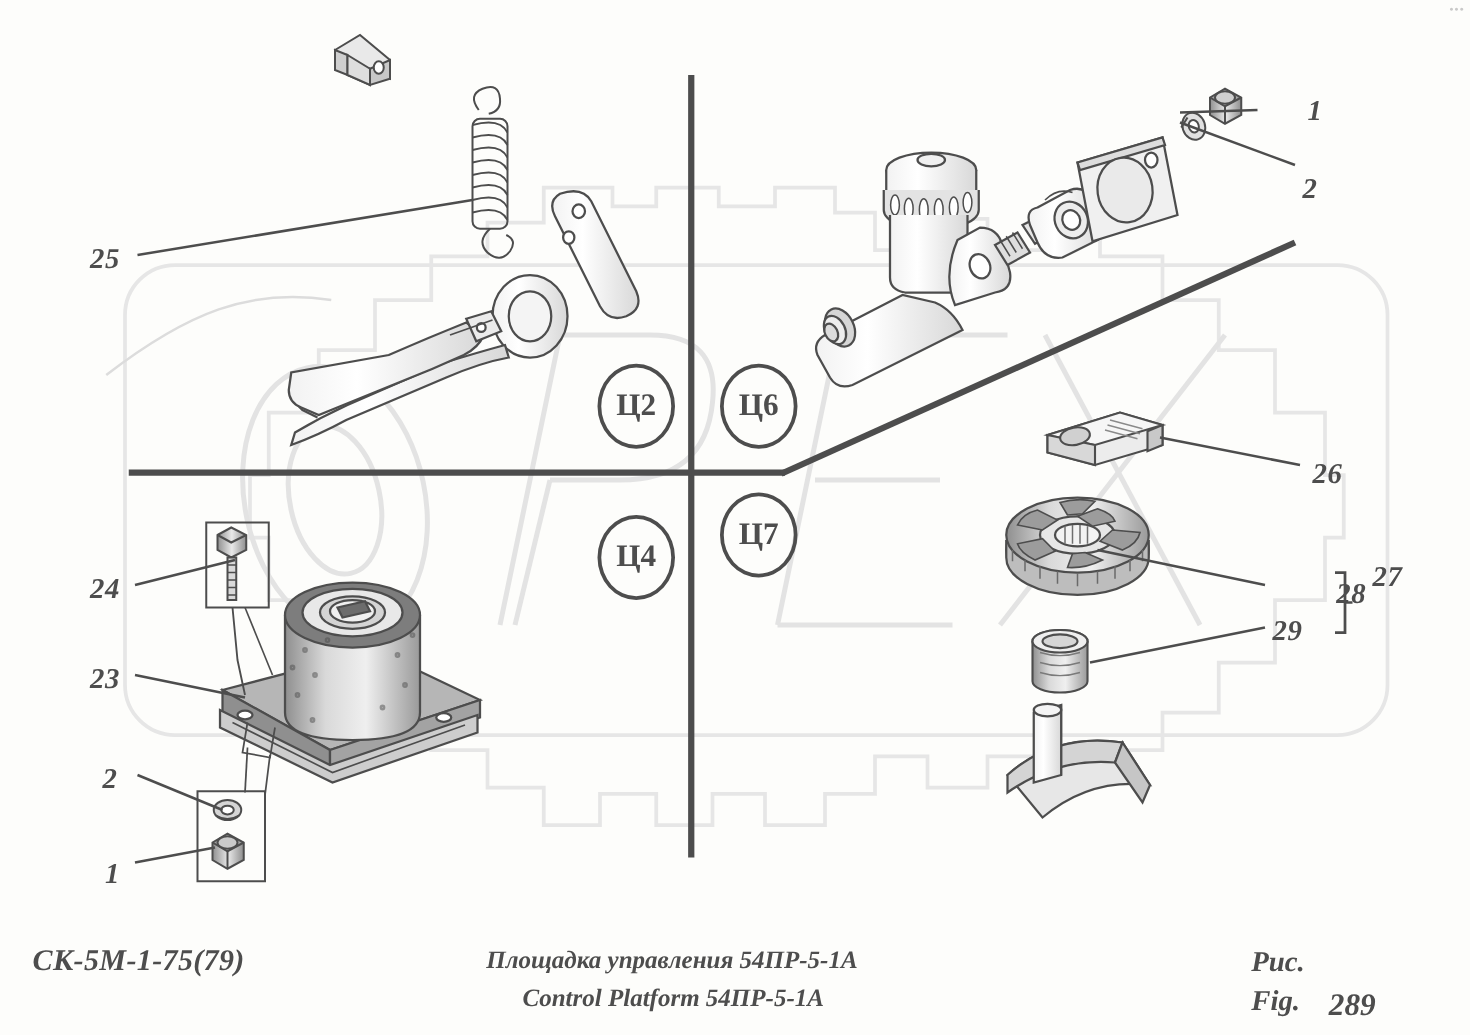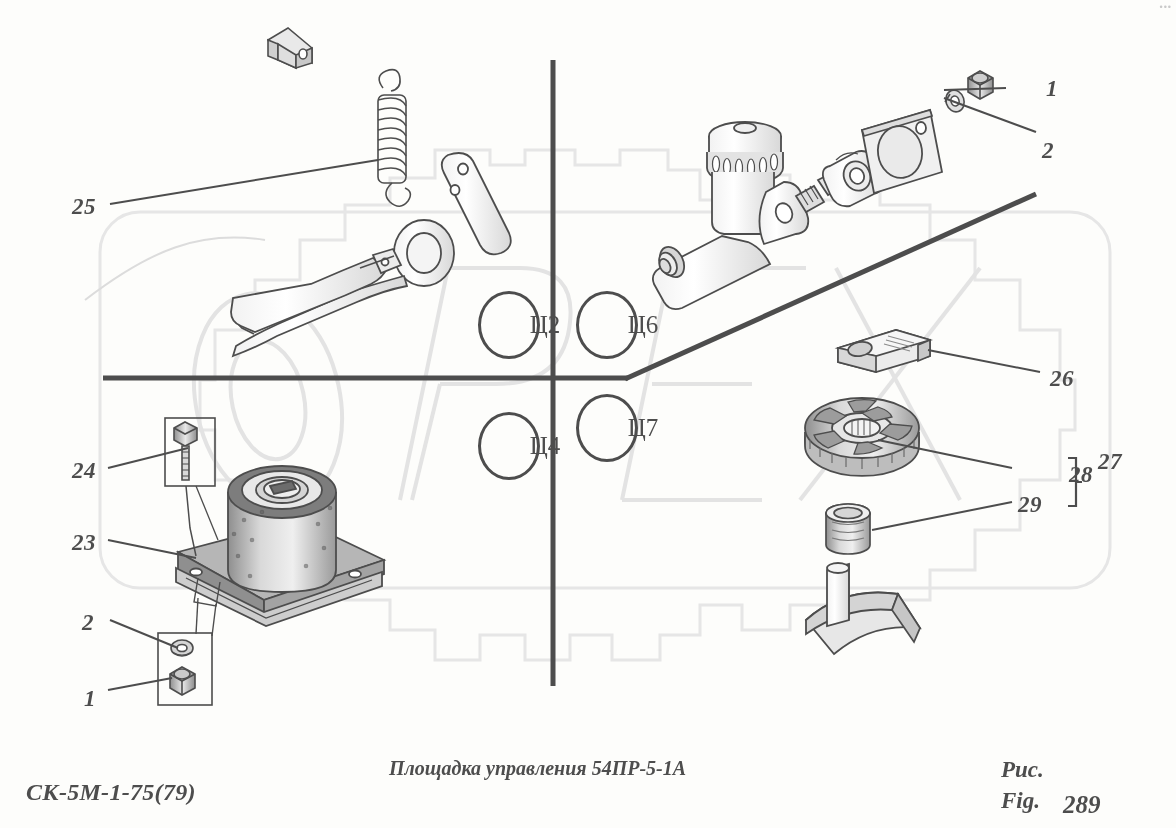--- a/index.html
+++ b/index.html
@@ -30,31 +30,30 @@
     font-style: italic;
     font-weight: bold;
     font-size: 23px;
     color: #4d4d4d;
     white-space: nowrap;
     letter-spacing: 0.5px;
   }
   .circ-label {
     position: absolute;
     font-family: "Liberation Serif", serif;
-    font-weight: normal;
+    font-weight: bold;
     font-size: 25px;
     color: #4d4d4d;
     display: flex;
     align-items: center;
     justify-content: center;
     width: 100%;
     height: 100%;
     top: 0;
     left: 0;
-    margin-left: 36px;
   }
   .circ-wrap {
     position: absolute;
     width: 56px;
     height: 62px;
     border: 3px solid #4d4d4d;
     border-radius: 50%;
     background: transparent;
   }
   .footer-text {
@@ -410,21 +409,22 @@
   <div class="callout-num" style="left:1042px; top:138px;">2</div>
   <div class="callout-num" style="left:1050px; top:366px;">26</div>
   <div class="callout-num" style="left:1069px; top:462px;">28</div>
   <div class="callout-num" style="left:1018px; top:492px;">29</div>
   <div class="callout-num" style="left:1086px; top:449px;margin-left:12px;">27</div>
   <div class="callout-num" style="left:72px; top:458px;">24</div>
   <div class="callout-num" style="left:72px; top:530px;">23</div>
   <div class="callout-num" style="left:82px; top:610px;">2</div>
   <div class="callout-num" style="left:84px; top:686px;">1</div>
 
-  <div class="footer-text foot-model" style="left:26px; top:756px;margin-top:23px;">СК-5М-1-75(79)</div>
+  <div class="footer-text foot-model" style="left:26px; top:756px;">СК-5М-1-75(79)</div>
 
   <div class="footer-text foot-title" style="left:389px; top:757px;">Площадка управления 54ПР-5-1А</div>
+  <div class="footer-text foot-title" style="left:418px; top:788px;">Control Platform 54ПР-5-1А</div>
 
   <div class="footer-text foot-fig" style="left:1001px; top:757px;">Рис.</div>
   <div class="footer-text foot-fig" style="left:1001px; top:788px;">Fig.</div>
   <div class="footer-text foot-num" style="left:1063px; top:791px;">289</div>
 
 </div>
 
 </body></html>

